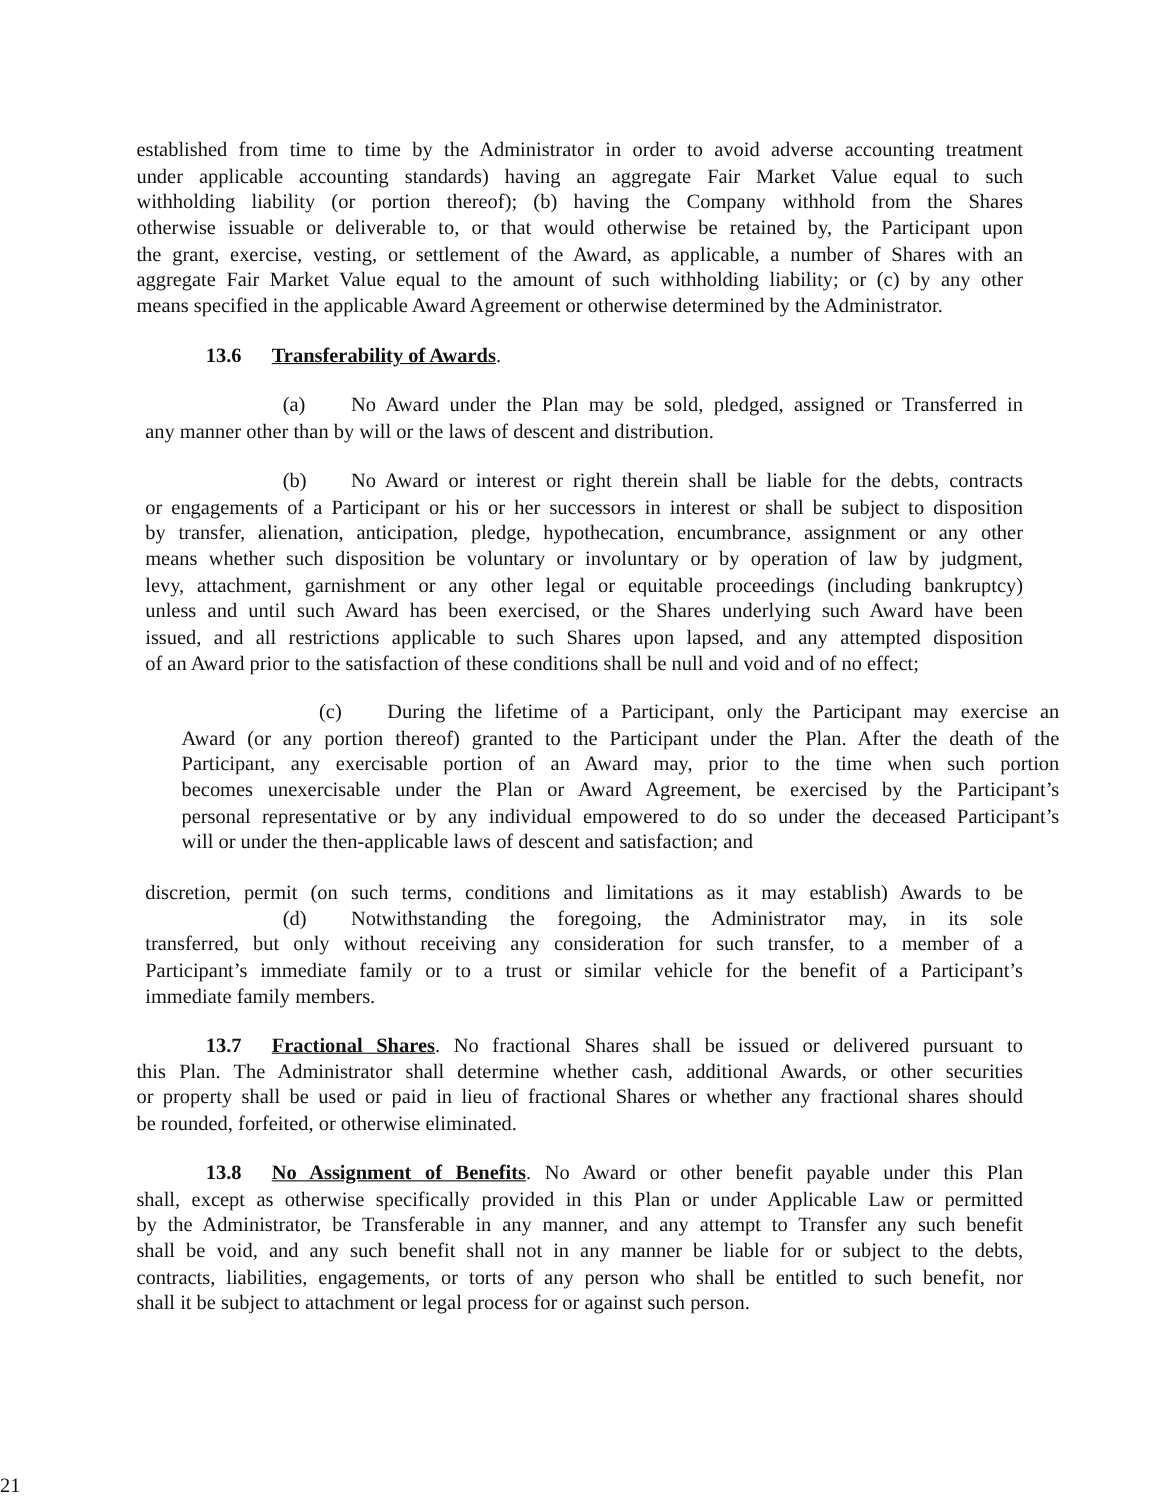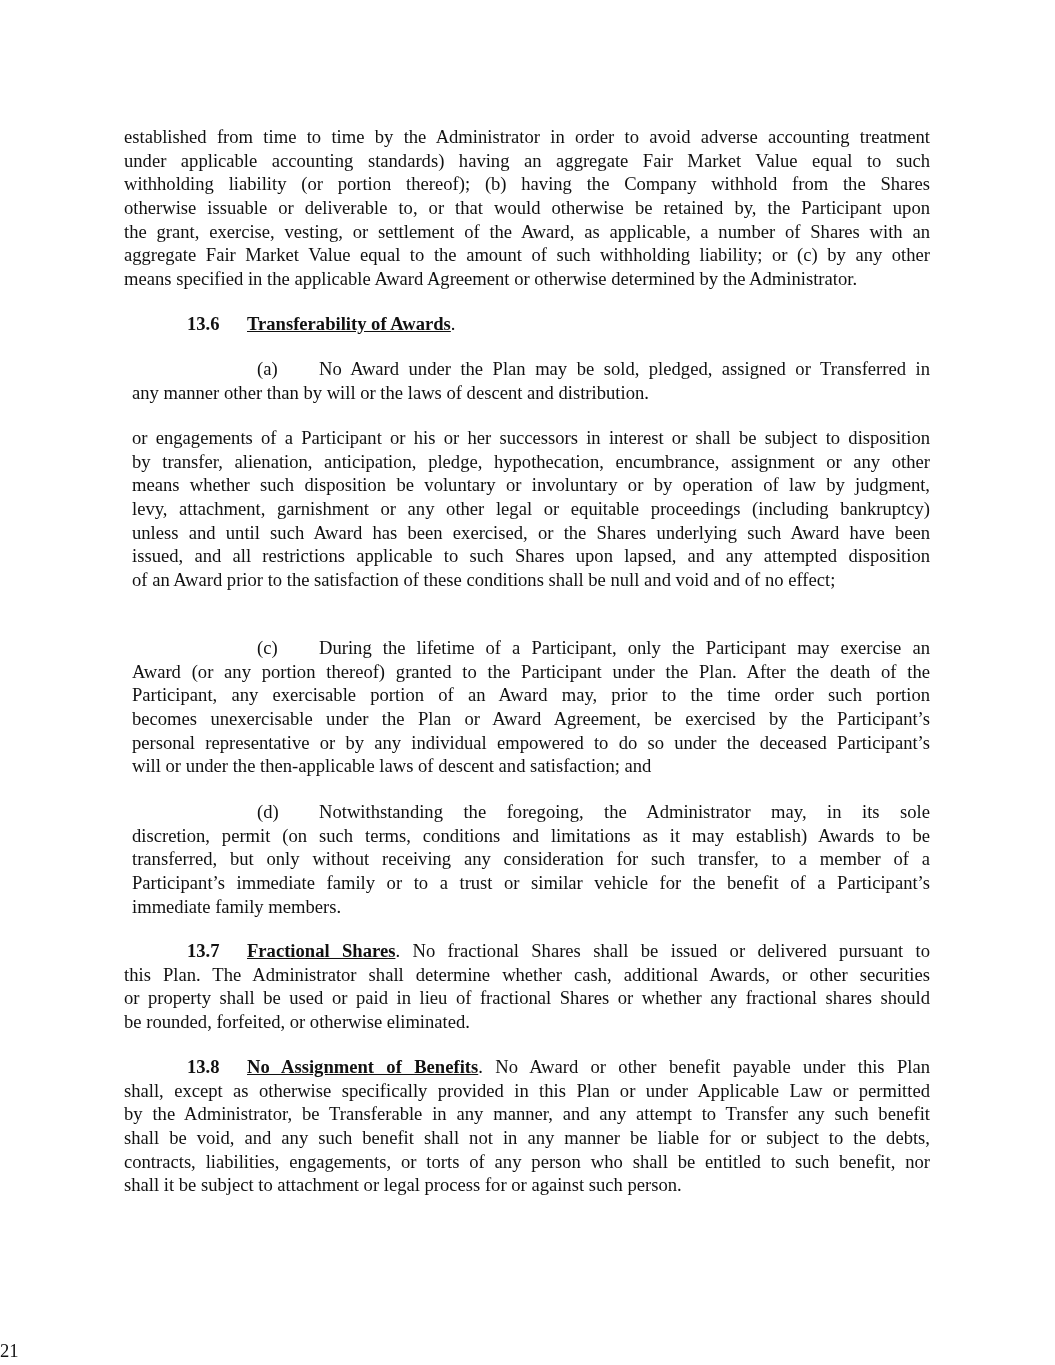--- a/index.html
+++ b/index.html
@@ -38,41 +38,42 @@
       <span class="heading-num">13.6</span><span class="heading-title">Transferability of Awards</span><span>.</span>
     </span>
   </div>
 
   <div class="para sub" style="top:357px;">
     <span class="line indent-first"><span class="label">(a)</span><span>No Award under the Plan may be sold, pledged, assigned or Transferred in</span></span>
     <span class="line last">any manner other than by will or the laws of descent and distribution.</span>
   </div>
 
   <div class="para sub" style="top:426px;">
+    <span class="line indent-first"><span class="label">(b)</span><span>No Award or interest or right therein shall be liable for the debts, contracts</span></span>
     <span class="line">or engagements of a Participant or his or her successors in interest or shall be subject to disposition</span>
     <span class="line">by transfer, alienation, anticipation, pledge, hypothecation, encumbrance, assignment or any other</span>
     <span class="line">means whether such disposition be voluntary or involuntary or by operation of law by judgment,</span>
     <span class="line">levy, attachment, garnishment or any other legal or equitable proceedings (including bankruptcy)</span>
     <span class="line">unless and until such Award has been exercised, or the Shares underlying such Award have been</span>
     <span class="line">issued, and all restrictions applicable to such Shares upon lapsed, and any attempted disposition</span>
     <span class="line last">of an Award prior to the satisfaction of these conditions shall be null and void and of no effect;</span>
   </div>
 
-  <div class="para sub" style="top:636px;">
+  <div class="para sub" style="top:636px;margin-left:33px;">
     <span class="line indent-first"><span class="label">(c)</span><span>During the lifetime of a Participant, only the Participant may exercise an</span></span>
     <span class="line">Award (or any portion thereof) granted to the Participant under the Plan. After the death of the</span>
-    <span class="line">Participant, any exercisable portion of an Award may, prior to the time order such portion</span>
+    <span class="line">Participant, any exercisable portion of an Award may, prior to the time when such portion</span>
     <span class="line">becomes unexercisable under the Plan or Award Agreement, be exercised by the Participant’s</span>
     <span class="line">personal representative or by any individual empowered to do so under the deceased Participant’s</span>
     <span class="line last">will or under the then-applicable laws of descent and satisfaction; and</span>
   </div>
 
   <div class="para sub" style="top:800px;">
+    <span class="line">discretion, permit (on such terms, conditions and limitations as it may establish) Awards to be</span>
     <span class="line indent-first"><span class="label">(d)</span><span>Notwithstanding the foregoing, the Administrator may, in its sole</span></span>
-    <span class="line">discretion, permit (on such terms, conditions and limitations as it may establish) Awards to be</span>
     <span class="line">transferred, but only without receiving any consideration for such transfer, to a member of a</span>
     <span class="line">Participant’s immediate family or to a trust or similar vehicle for the benefit of a Participant’s</span>
     <span class="line last">immediate family members.</span>
   </div>
 
   <div class="para" style="top:939px;">
     <span class="line" style="padding-left:63px;"><span class="heading-num">13.7</span><span class="heading-title">Fractional Shares</span><span>. No fractional Shares shall be issued or delivered pursuant to</span></span>
     <span class="line">this Plan. The Administrator shall determine whether cash, additional Awards, or other securities</span>
     <span class="line">or property shall be used or paid in lieu of fractional Shares or whether any fractional shares should</span>
     <span class="line last">be rounded, forfeited, or otherwise eliminated.</span>

